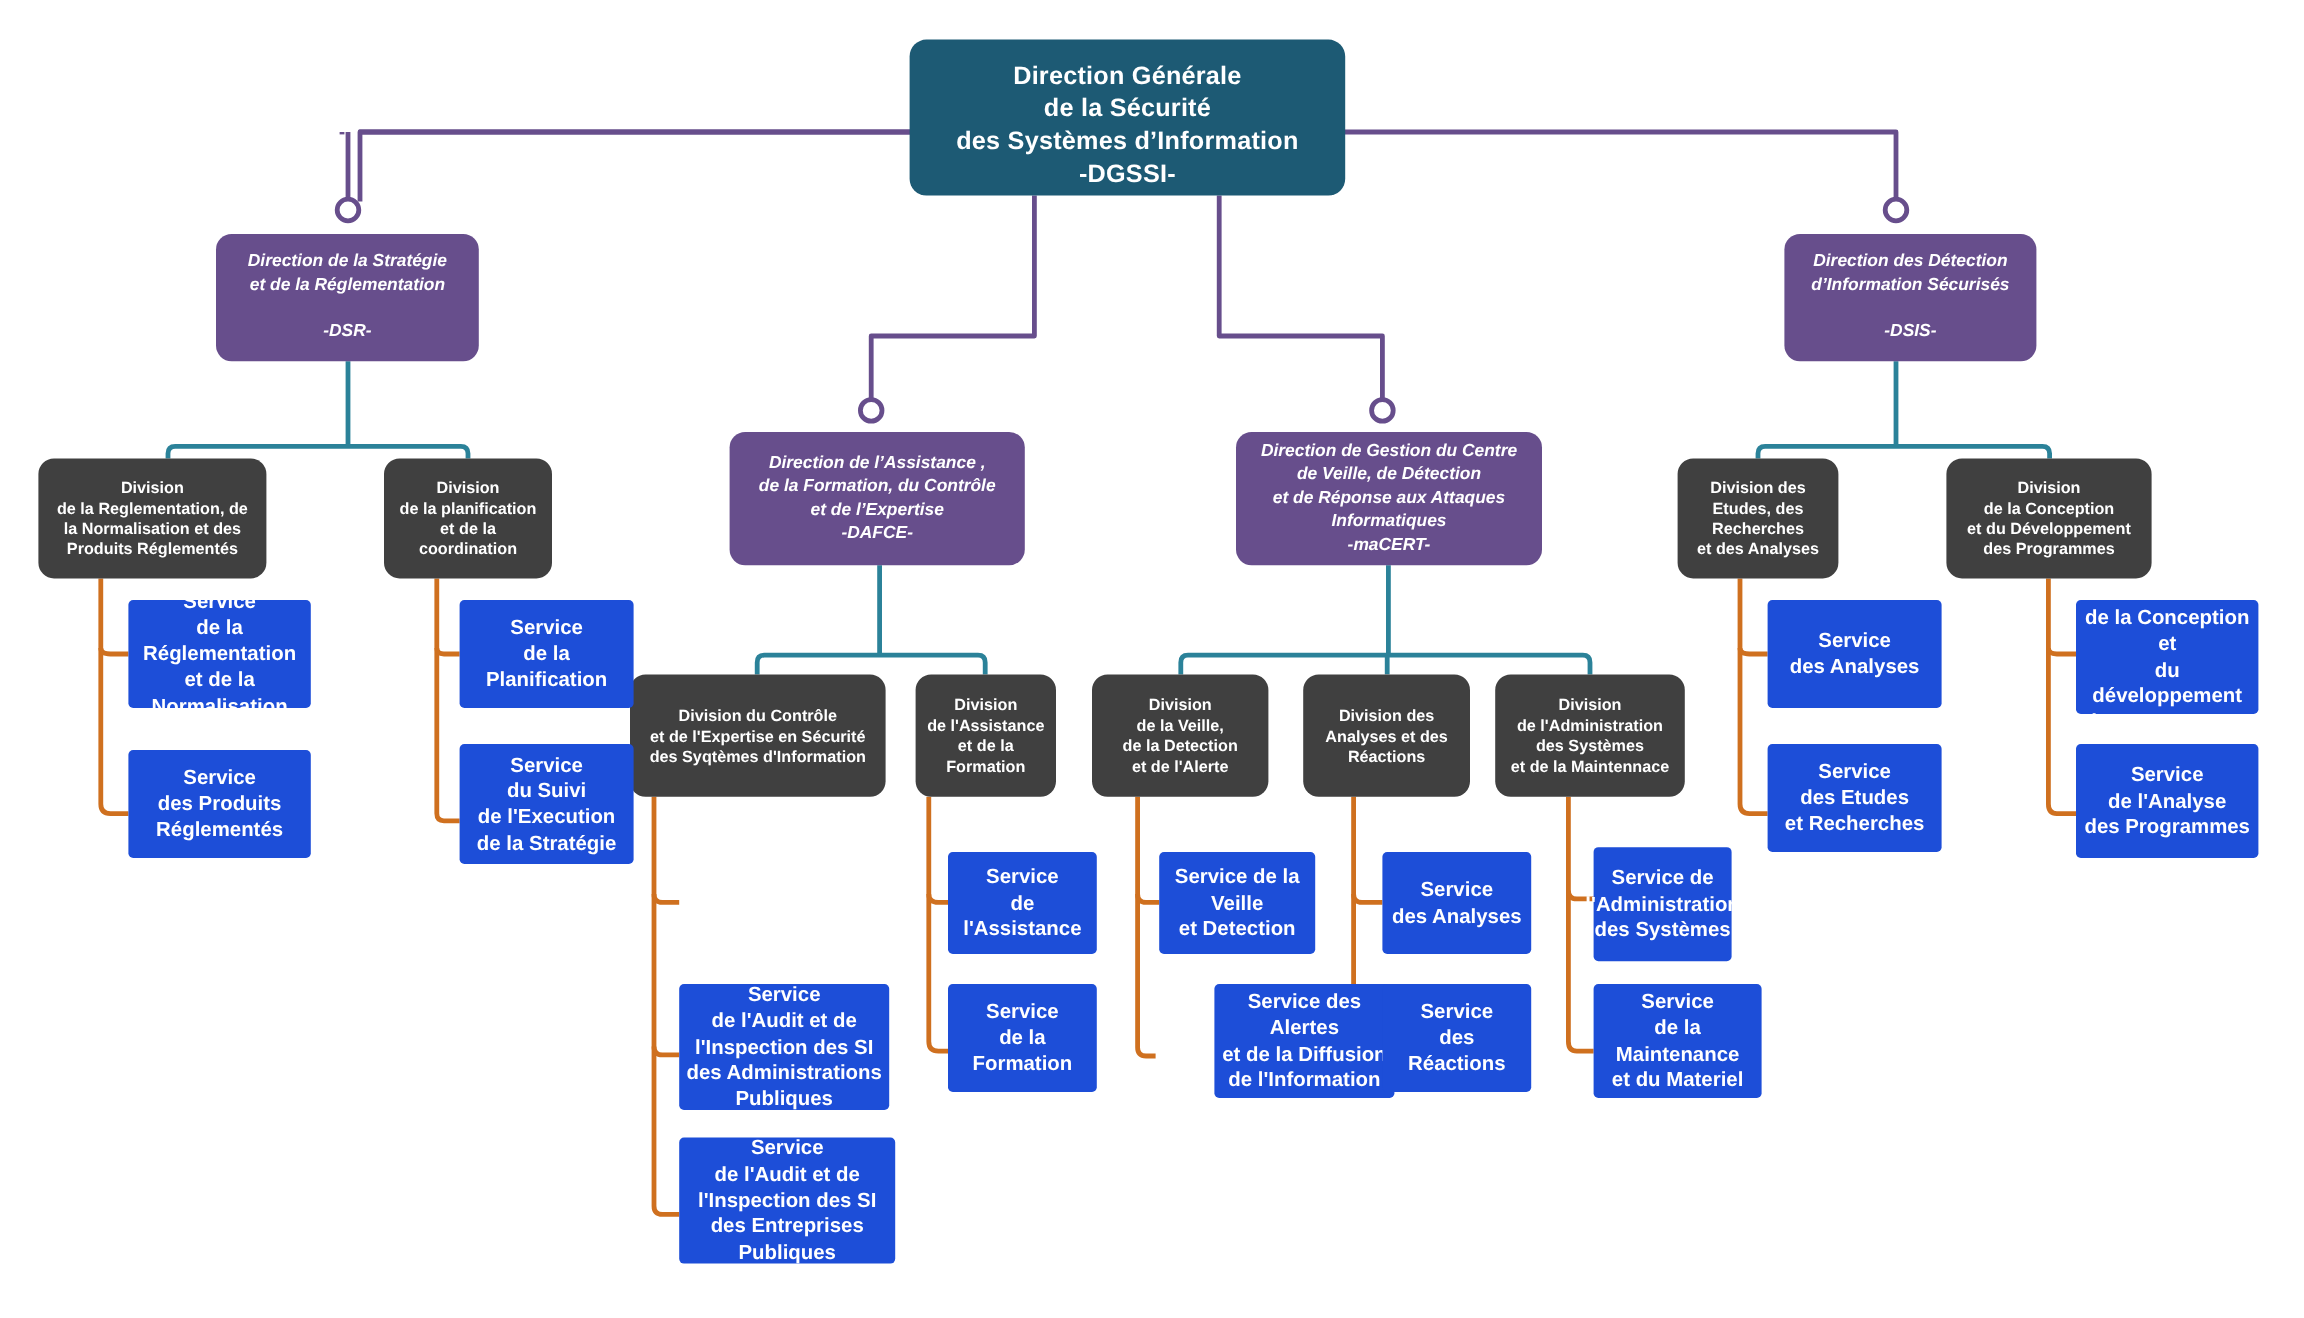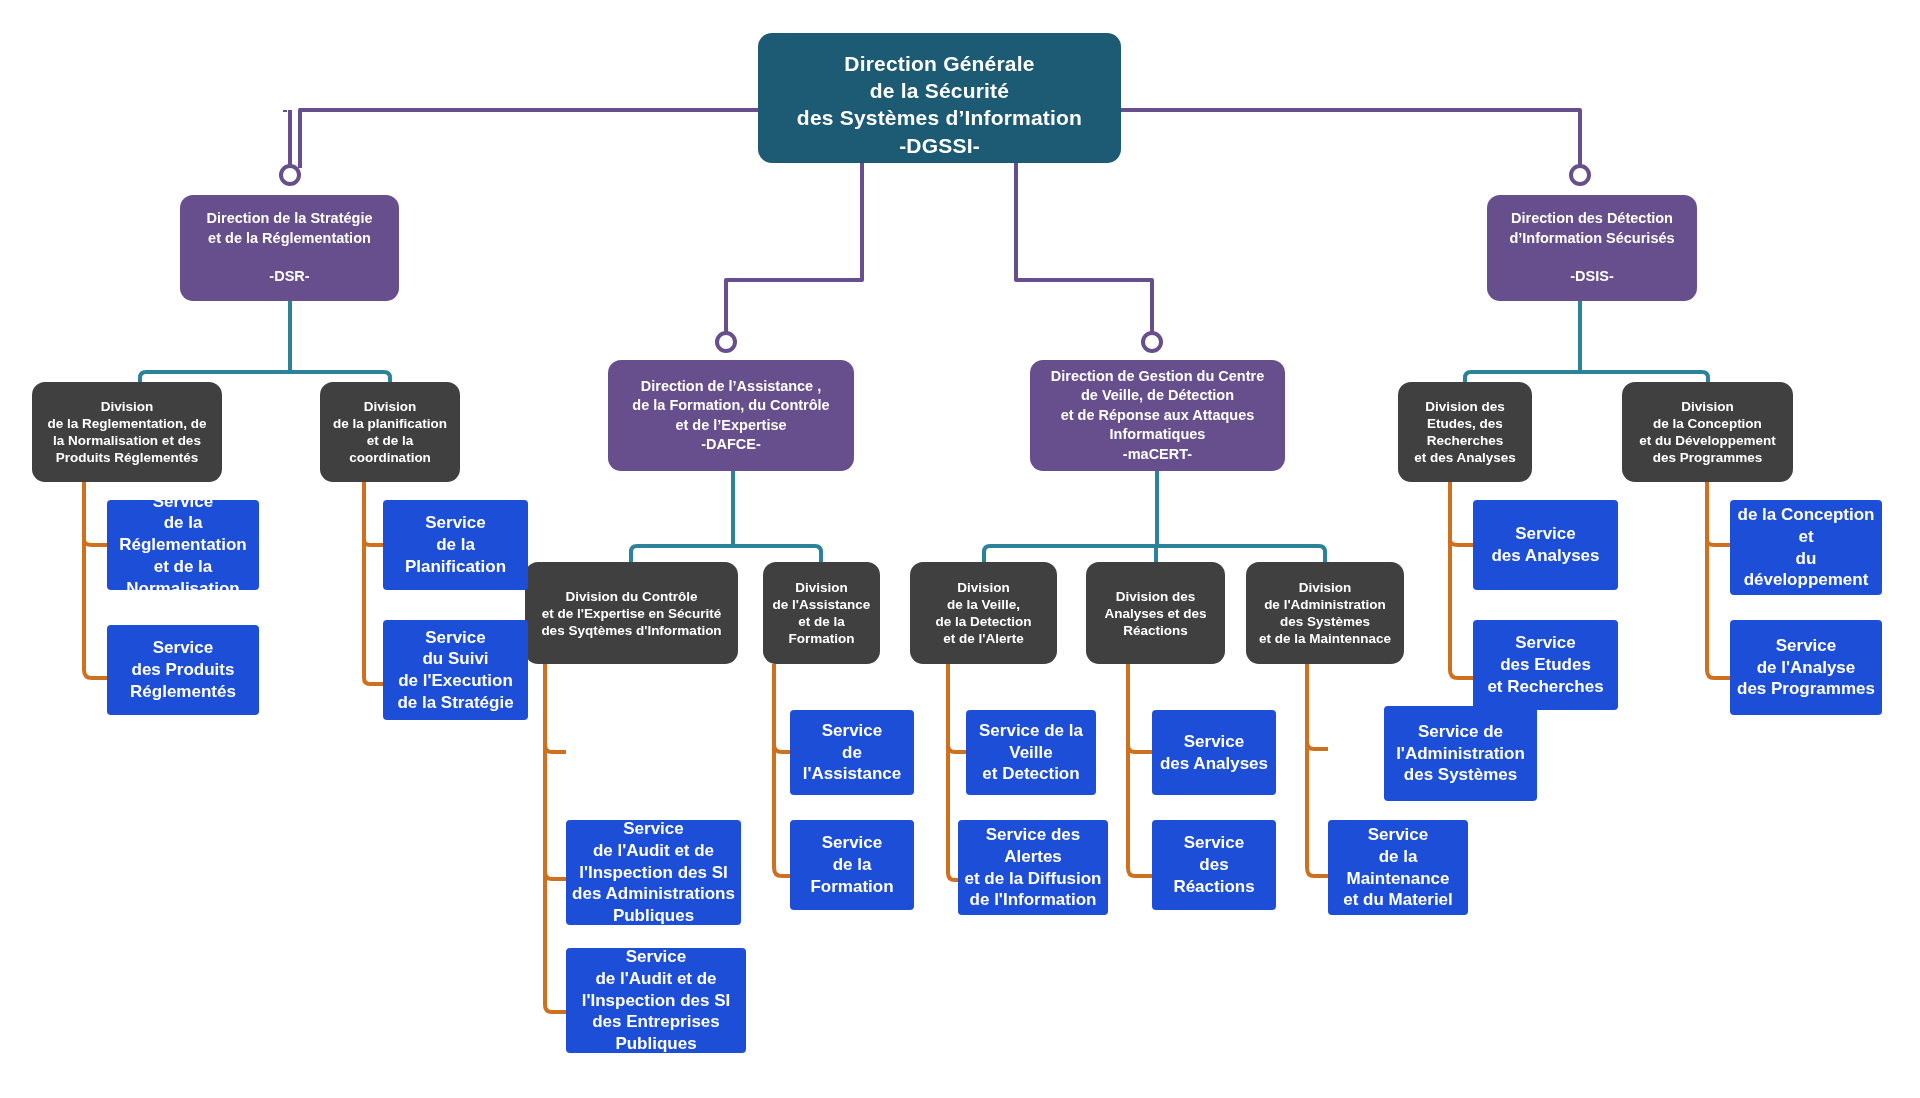--- a/index.html
+++ b/index.html
@@ -41,20 +41,21 @@
     font-size:21px;
     letter-spacing:.2px;
     line-height:1.3;
     align-items:flex-end;
   }
   .direction{
     background:#674e8c;
     border-radius:13px;
     font-size:14.5px;
     line-height:1.34;
+    font-style:italic;
   }
   .division{
     background:#404040;
     border-radius:13px;
     font-size:13.5px;
     line-height:1.26;
   }
   .service{
     background:#1d4ed8;
     border-radius:4px;
@@ -254,34 +255,34 @@
 de l'Assistance</span>
   </div>
   <div class="node service" style="left: 790px; top: 820px; width: 124px; height: 90px;">
     <span>Service
 de la Formation</span>
   </div>
   <div class="node service" style="left: 966px; top: 710px; width: 130px; height: 85px;">
     <span>Service de la Veille
 et Detection</span>
   </div>
-  <div class="node service" style="left: 958px; top: 820px; width: 150px; height: 95px;">
+  <div class="node service" style="left: 1012px; top: 820px; width: 150px; height: 95px;">
     <span>Service  des Alertes
 et de la Diffusion
 de l'Information</span>
   </div>
   <div class="node service" style="left: 1152px; top: 710px; width: 124px; height: 85px;">
     <span>Service
 des Analyses</span>
   </div>
   <div class="node service" style="left: 1152px; top: 820px; width: 124px; height: 90px;">
     <span>Service
 des Réactions</span>
   </div>
-  <div class="node service" style="left: 1384px; top: 706px; width: 153px; height: 95px;">
+  <div class="node service" style="left: 1328px; top: 706px; width: 115px; height: 95px;">
     <span>Service de
 l'Administration
 des Systèmes</span>
   </div>
   <div class="node service" style="left: 1328px; top: 820px; width: 140px; height: 95px;">
     <span>Service
 de la Maintenance
 et du Materiel</span>
   </div>
   <div class="node service" style="left: 1473px; top: 500px; width: 145px; height: 90px;">

